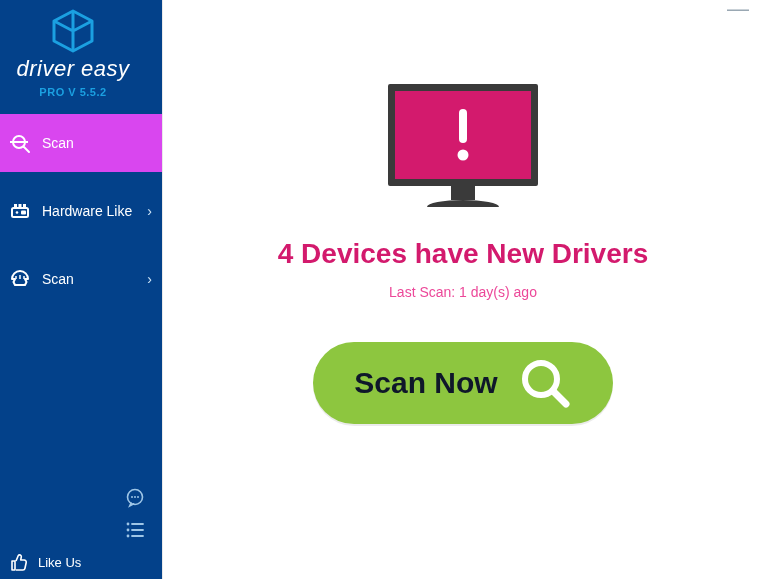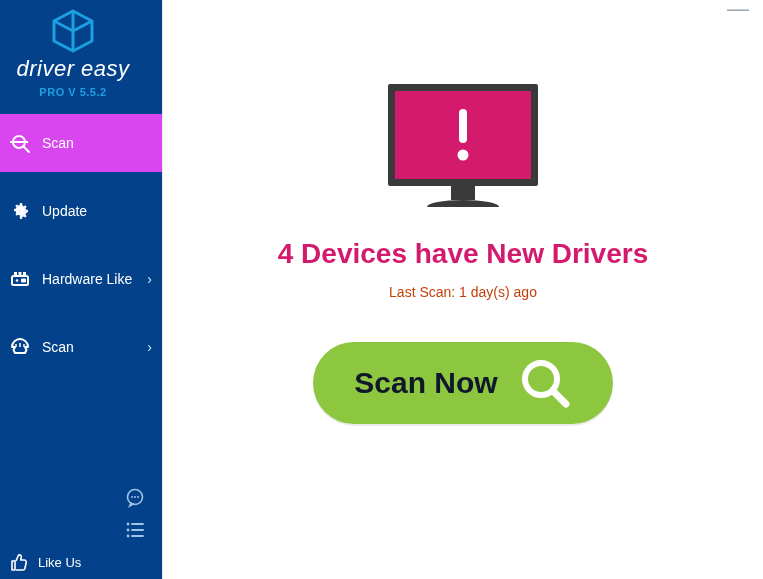--- a/index.html
+++ b/index.html
@@ -145,21 +145,21 @@
     transform: scaleY(0.7);
     transform-origin: top;
   }
   .headline {
     color: #d31a6d;
     font-size: 28px;
     font-weight: bold;
     margin-top: 28px;
   }
   .lastscan {
-    color: #c2410c;
+    color: #ec4899;
     font-size: 14px;
     margin-top: 14px;
   }
   .scan-btn {
     margin: 42px auto 0 auto;
     width: 300px;
     height: 82px;
     background: #8dc63f;
     border-radius: 44px;
     display:flex;
@@ -198,29 +198,20 @@
       <span class="icon-wrap">
         <svg width="22" height="22" viewBox="0 0 22 22">
             <circle cx="10" cy="10" r="6" fill="none" stroke="#fff" stroke-width="2"></circle>
             <line x1="14.5" y1="14.5" x2="20" y2="20" stroke="#fff" stroke-width="2" stroke-linecap="round"></line>
             <line x1="1" y1="10" x2="19" y2="10" stroke="#fff" stroke-width="2"></line>
           </svg>
       </span>
       <span>Scan</span>
     </div>
 
-    <div class="nav-item">
-      <span class="icon-wrap">
-        <svg width="20" height="20" viewBox="0 0 20 20">
-            <path fill="#fff" d="M10 6a4 4 0 1 0 0 8 4 4 0 0 0 0-8zm0 6a2 2 0 1 1 0-4 2 2 0 0 1 0 4z"></path>
-            <path fill="#fff" d="M18 11v-2l-2-.4a6 6 0 0 0-.5-1.2l1.1-1.7-1.4-1.4-1.7 1.1A6 6 0 0 0 12.4 4L12 2h-2l-.4 2a6 6 0 0 0-1.2.5L6.7 3.4 5.3 4.8l1.1 1.7A6 6 0 0 0 5.9 7.6L4 8v2l2 .4c.1.4.3.8.5 1.2l-1.1 1.7 1.4 1.4 1.7-1.1c.4.2.8.4 1.2.5L10 18h2l.4-2c.4-.1.8-.3 1.2-.5l1.7 1.1 1.4-1.4-1.1-1.7c.2-.4.4-.8.5-1.2L18 11z" opacity="0.95"></path>
-          </svg>
-      </span>
-      <span>Update</span>
-    </div>
 
     <div class="nav-item">
       <span class="icon-wrap">
         <svg width="20" height="20" viewBox="0 0 20 20">
             <rect x="2" y="7" width="16" height="9" rx="1.5" fill="none" stroke="#fff" stroke-width="2"></rect>
             <circle cx="7" cy="11.5" r="1.3" fill="#fff"></circle>
             <rect x="11" y="9.5" width="5" height="4" rx="1" fill="#fff"></rect>
             <rect x="4" y="3" width="3" height="3" fill="#fff"></rect>
             <rect x="8.5" y="3" width="3" height="3" fill="#fff"></rect>
             <rect x="13" y="3" width="3" height="3" fill="#fff"></rect>

